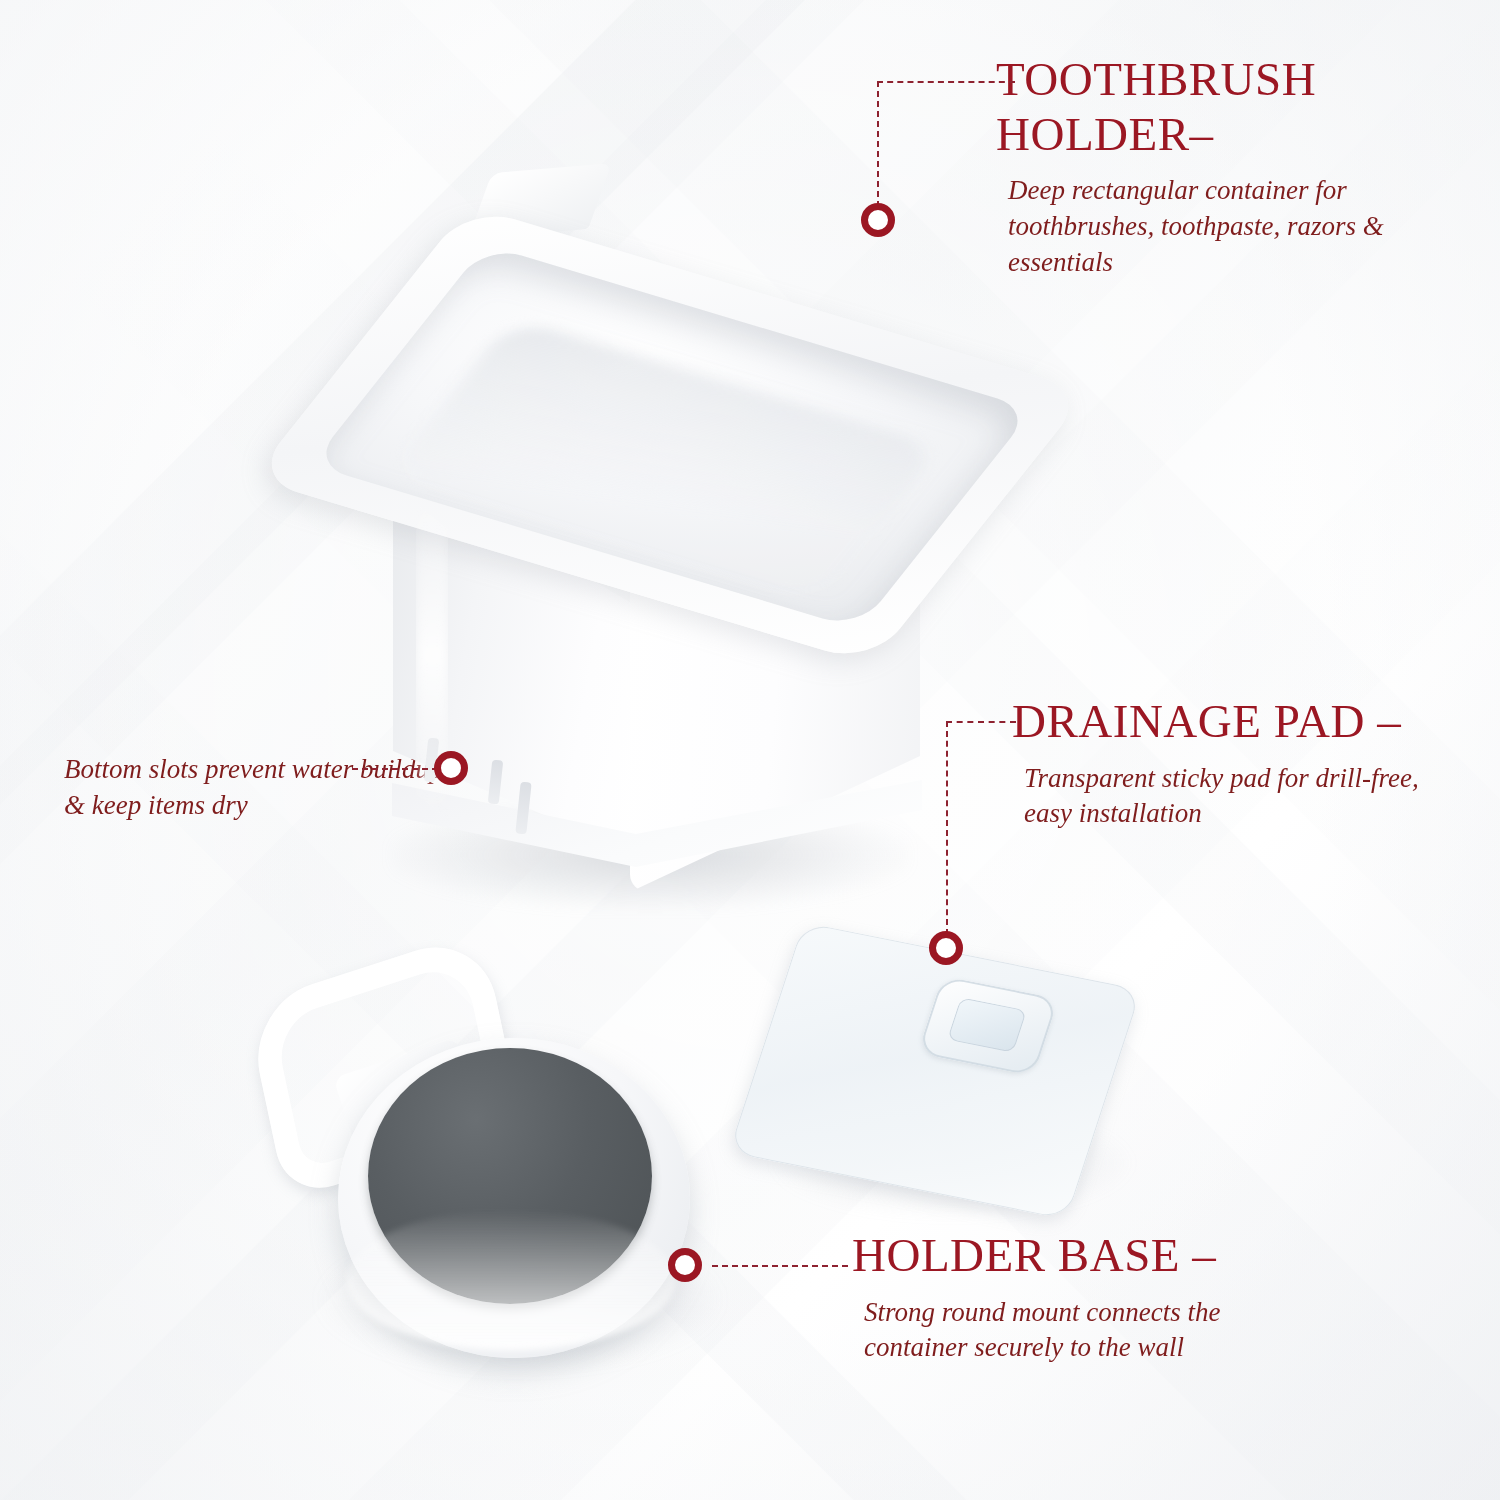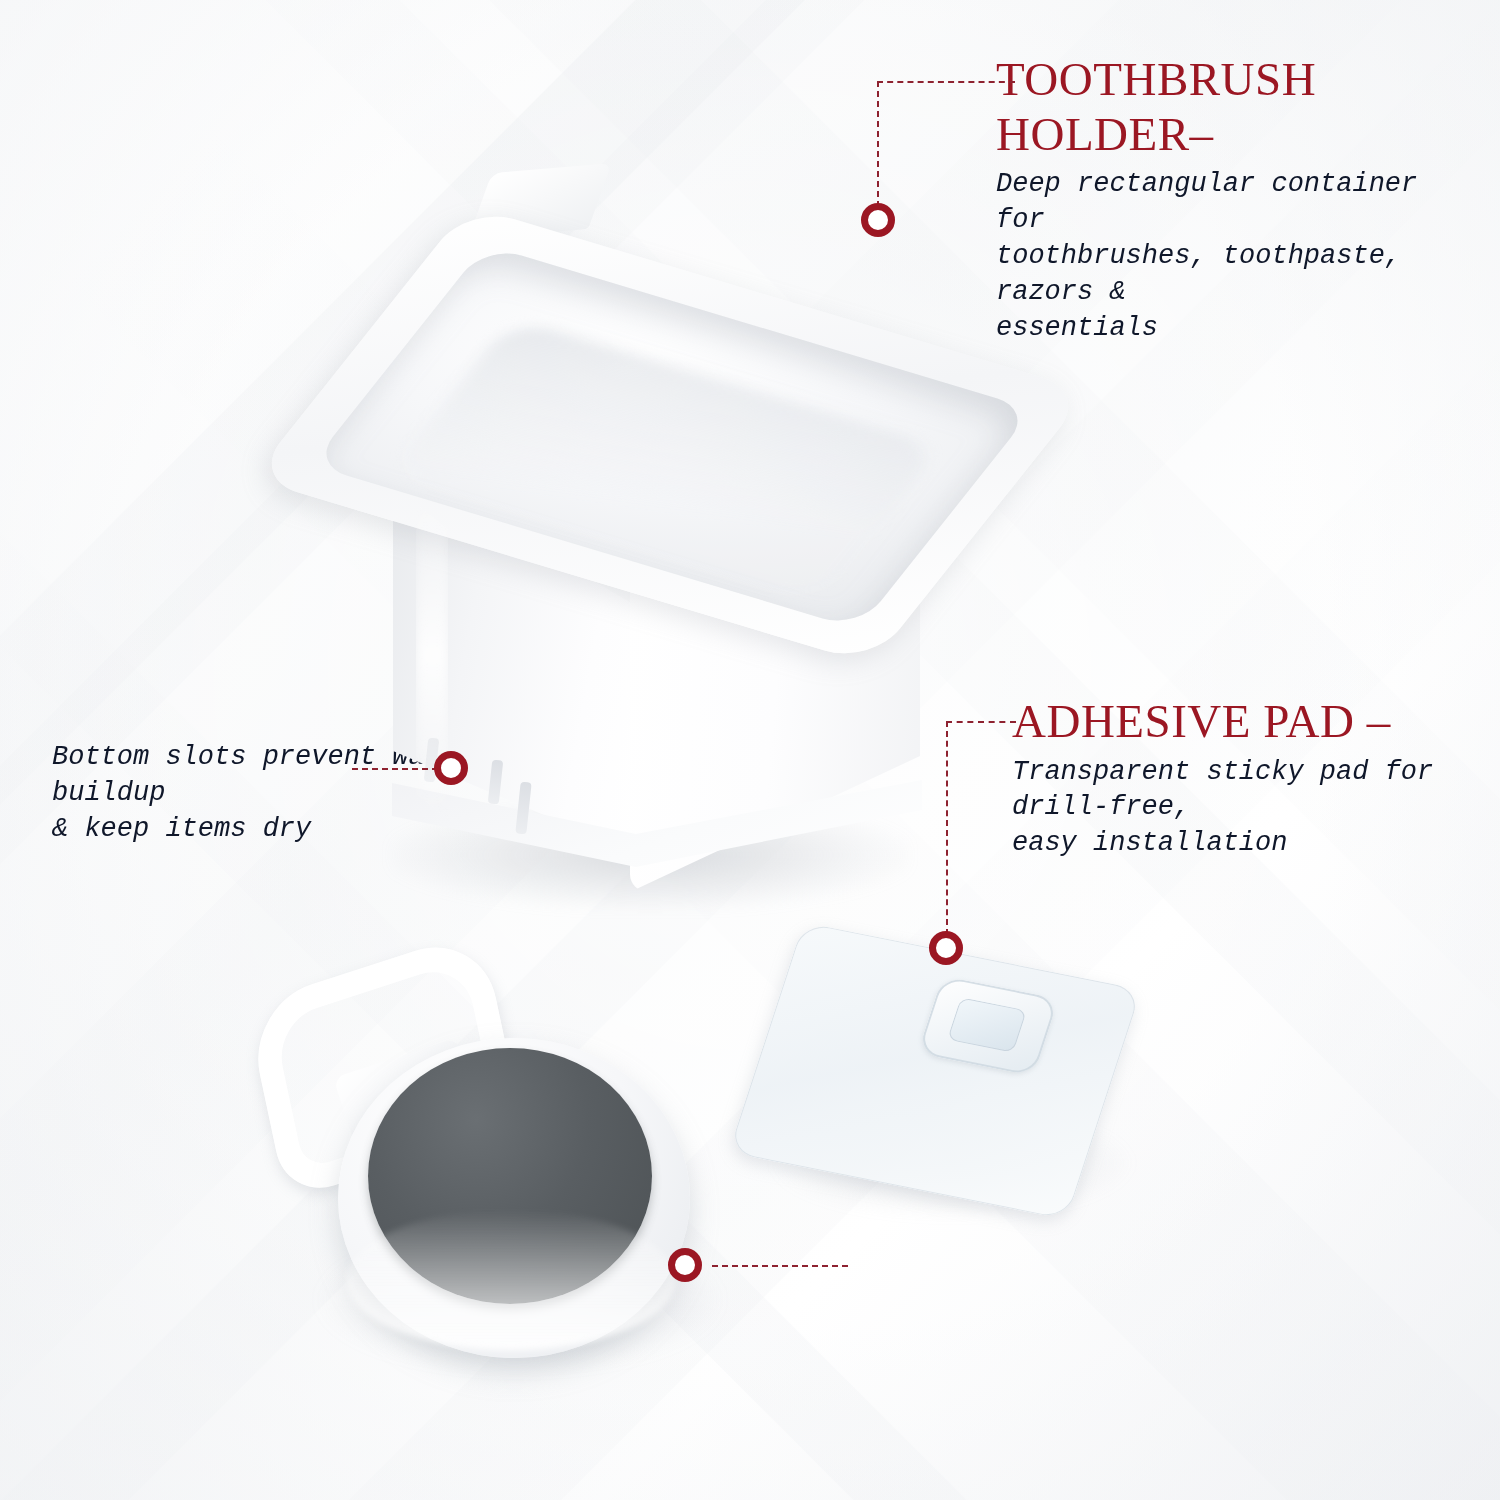--- a/index.html
+++ b/index.html
@@ -48,26 +48,26 @@
     font-family: "Liberation Serif", serif;
     color: #9B1723;
     font-size: 47px;
     line-height: 1.16;
     letter-spacing: 0.5px;
     margin: 0 0 6px 0;
     font-weight: 400;
     white-space: pre-line;
   }
   .callout .desc {
-    font-family: Liberation Mono, monospace;
+    font-family: Liberation Serif, serif;
     font-style: italic;
-    color: #0f172a;
+    color: #7f1d1d;
     font-size: 27px;
     line-height: 1.33;
-    margin: 0;
+    margin: 12px;
     white-space: pre-line;
   }
 
   .c-toothbrush { left: 996px; top: 52px;  width: 440px; }
   .c-adhesive   { left: 1012px; top: 694px; width: 470px; }
   .c-drainage   { left: 52px;   top: 740px; width: 470px; }
   .c-holder     { left: 852px;  top: 1228px; width: 440px; }
 
   
   .marker {
@@ -300,24 +300,29 @@
 
   <div class="callout c-toothbrush">
     <h2 class="title">TOOTHBRUSH
 HOLDER–</h2>
     <p class="desc">Deep rectangular container for
 toothbrushes, toothpaste, razors &amp;
 essentials</p>
   </div>
 
   <div class="callout c-adhesive">
-    <h2 class="title">ADHESIVE PAD –</h2>
+    <h2 class="title">DRAINAGE PAD –</h2>
     <p class="desc">Transparent sticky pad for drill-free,
 easy installation</p>
   </div>
 
   <div class="callout c-drainage">
     <p class="desc">Bottom slots prevent water buildup
 &amp; keep items dry</p>
   </div>
 
+  <div class="callout c-holder">
+    <h2 class="title">HOLDER BASE –</h2>
+    <p class="desc">Strong round mount connects the
+container securely to the wall</p>
+  </div>
 
 </div>
 
 </body></html>

